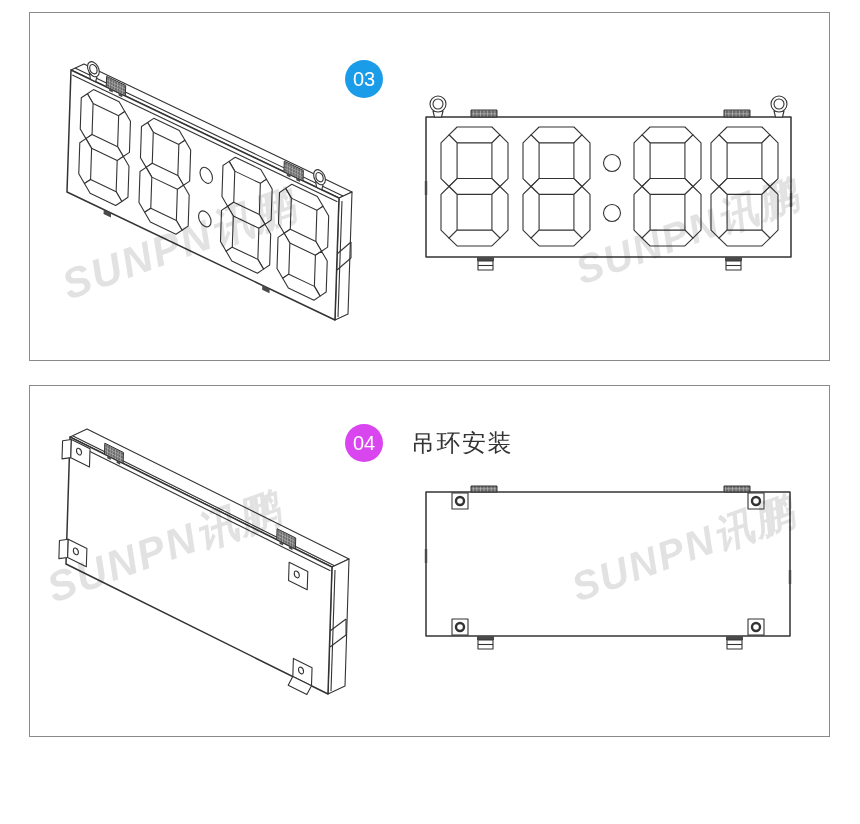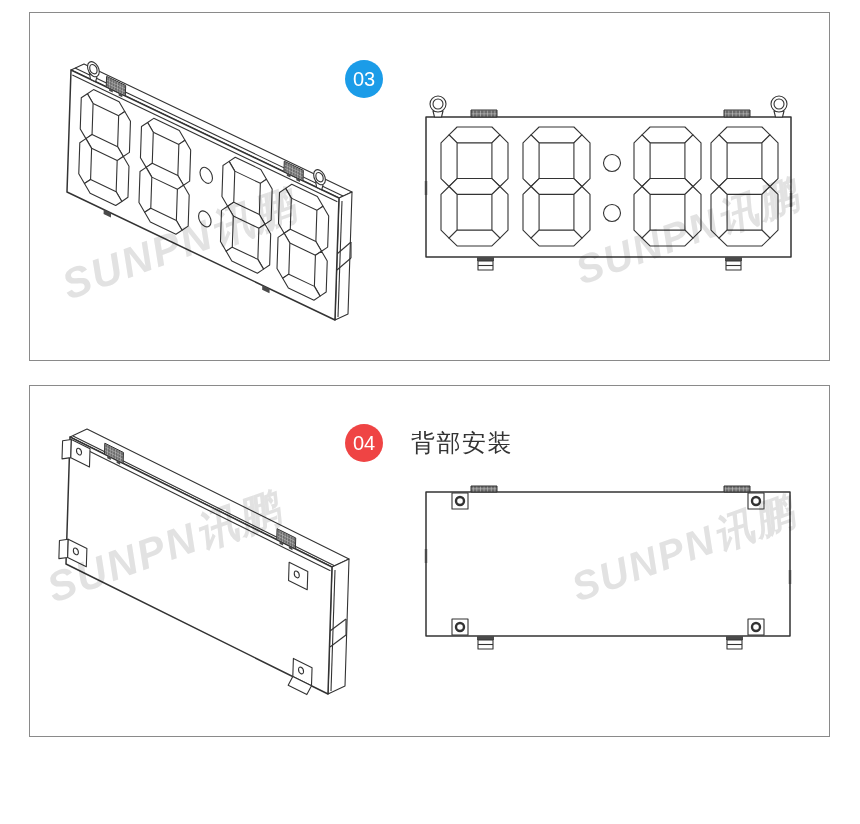--- a/index.html
+++ b/index.html
@@ -182,22 +182,22 @@
       <g>
         <rect class="ln" x="316" y="120" width="26" height="20"></rect>
         <circle class="ln" cx="327" cy="129" r="3.5"></circle>
         <polygon class="ln" points="316,140 342,140 336,152 310,152"></polygon>
       </g>
     </g>
     <text class="wm" transform="translate(114,142) rotate(-20)">SUNPN讯鹏</text>
   </svg>
 
   <div class="step" style="left:315px;top:38px">
-    <div class="badge" style="background: #ef4444;">04</div>
-    <div class="title">背部安装</div>
+    <div class="badge" style="background: #d946ef;">04</div>
+    <div class="title">吊环安装</div>
   </div>
 
   <svg class="illus" style="left:395px;top:93px" width="370" height="180" viewBox="0 0 370 180">
     <g transform="translate(1,13)">
       <rect class="lnb" x="0" y="0" width="364" height="144"></rect>
       <g transform="translate(26,1)">
           <use href="#cornertab"></use>
         </g>
       <g transform="translate(322,1)">
           <use href="#cornertab"></use>

